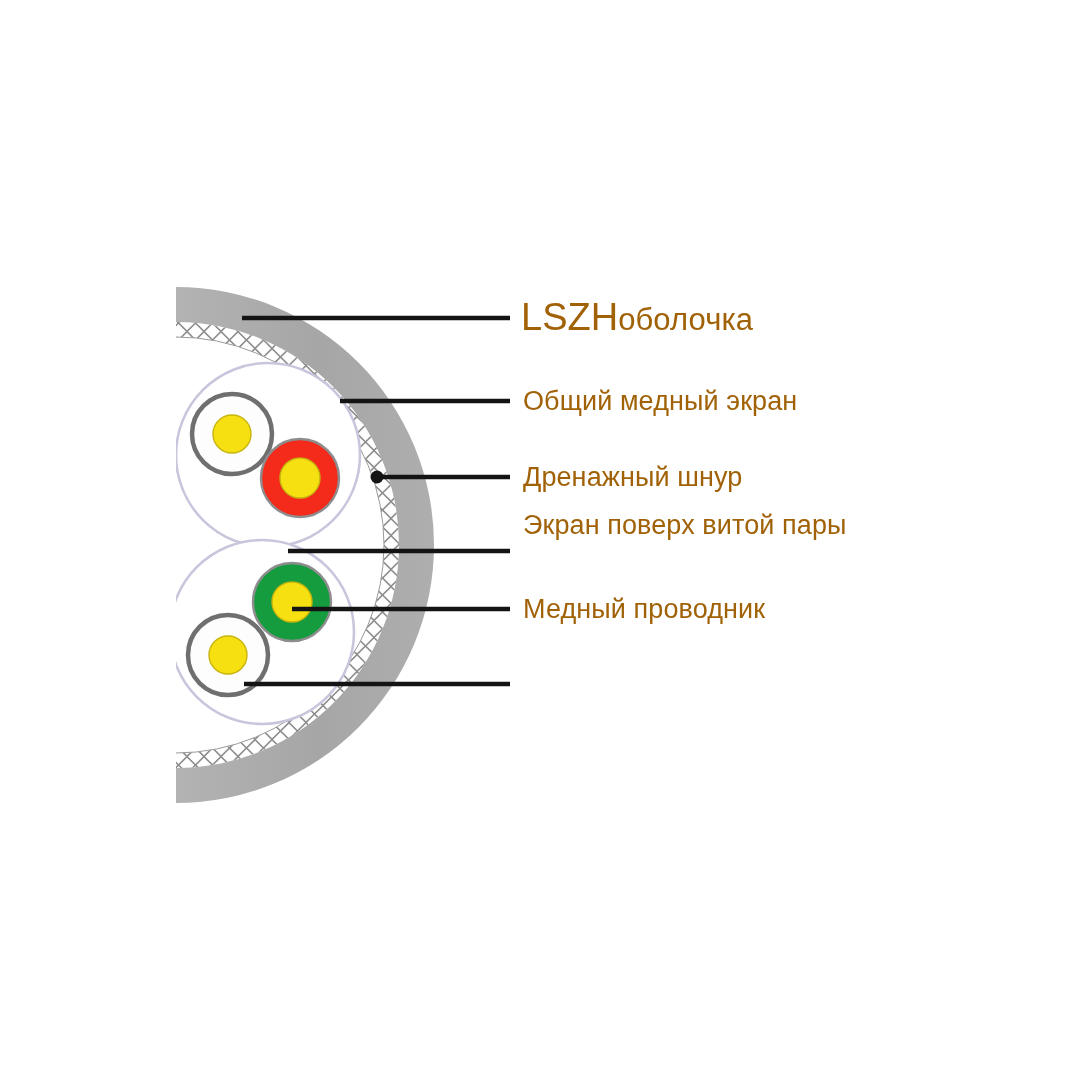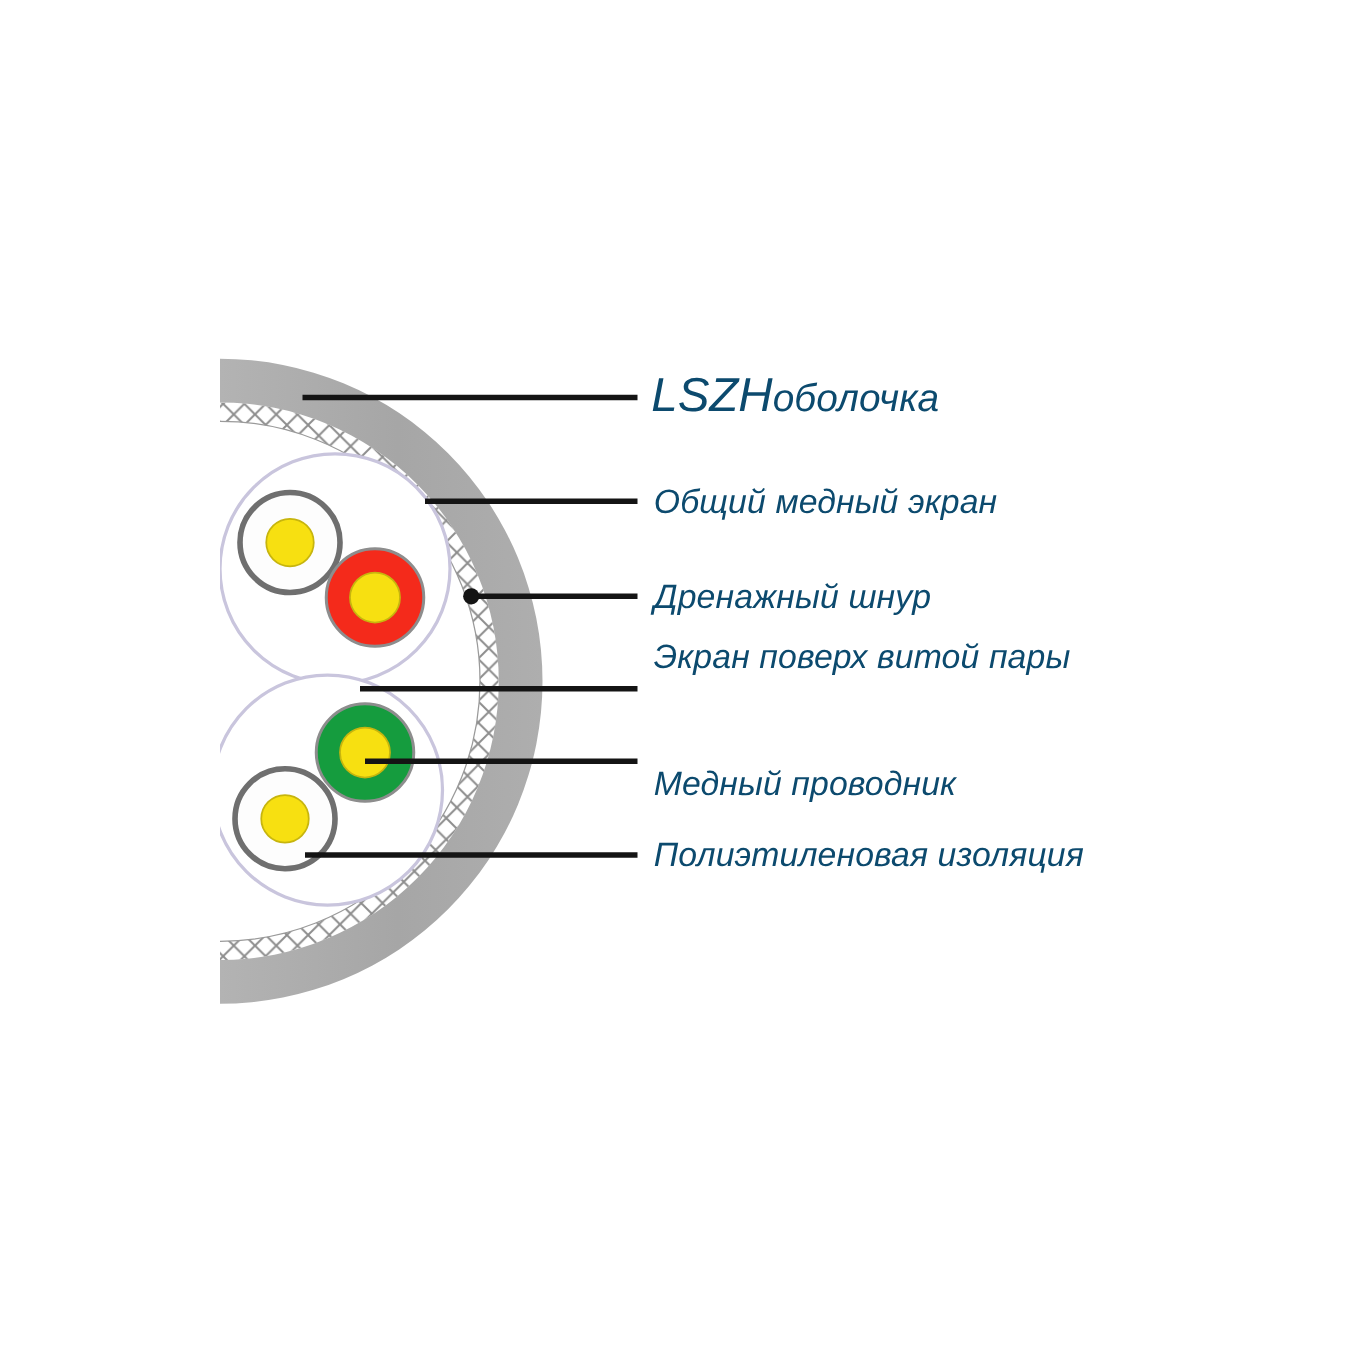--- a/index.html
+++ b/index.html
@@ -23,26 +23,25 @@
     position: absolute;
     left: 0;
     top: 0;
     width: 1080px;
     height: 1080px;
     display: block;
   }
   .callout-label {
     position: absolute;
     white-space: nowrap;
-    color: #0c4a6e;
+    color: #a16207;
     font-family: "Liberation Sans", sans-serif;
     font-size: 27px;
     line-height: 1;
     letter-spacing: 0.1px;
-    font-style: italic;
   }
   .callout-label.lszh {
     font-size: 27px;
   }
   .lszh-main {
     font-size: 38px;
     letter-spacing: 0px;
   }
   .lszh-sub {
     font-size: 31px;
@@ -136,17 +135,16 @@
   <div class="callout-label lszh" style="left:521px; top:298px;">
     <span class="lszh-main">LSZH</span><span class="lszh-sub">оболочка</span>
   </div>
 
   <div class="callout-label" style="left:523px; top:464px;">Дренажный шнур</div>
 
   <div class="callout-label" style="left:523px; top:388px;">Общий медный экран</div>
 
   <div class="callout-label" style="left:523px; top:512px;">Экран поверх витой пары</div>
 
-  <div class="callout-label" style="left:523px; top:596px;margin-top:18px;">Медный проводник</div>
+  <div class="callout-label" style="left:523px; top:596px;">Медный проводник</div>
 
-  <div class="callout-label" style="left:523px; top:671px;">Полиэтиленовая изоляция</div>
 
 </div>
 
 </body></html>

